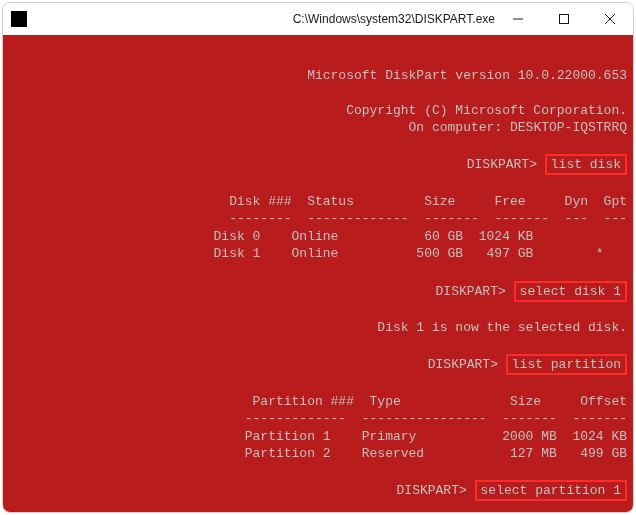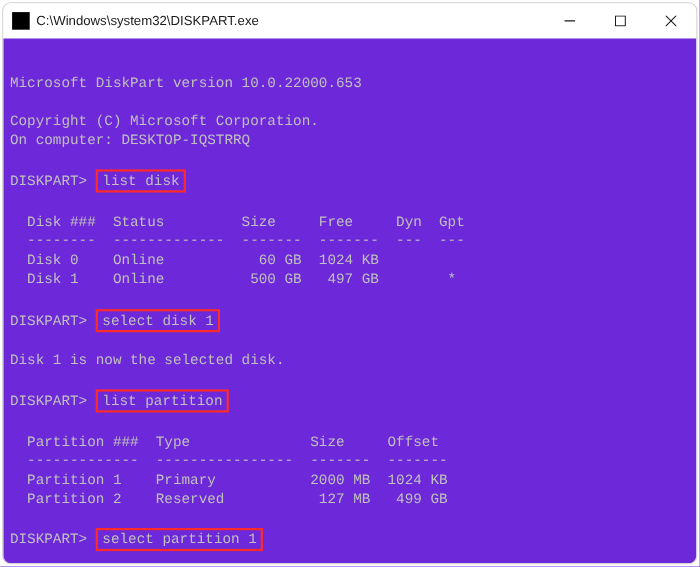--- a/index.html
+++ b/index.html
@@ -17,20 +17,21 @@
     .window {
       width: 632px;
       height: 511px;
       margin: 2px;
       background: #ffffff;
       border: 1px solid #d0d0d0;
       border-radius: 8px;
       overflow: hidden;
       display: flex;
       flex-direction: column;
+      text-align: right;
     }
     .titlebar {
       height: 32px;
       background: #ffffff;
       display: flex;
       align-items: center;
       padding: 0 0 0 8px;
     }
     .title-icon {
       width: 16px;
@@ -55,21 +56,21 @@
       justify-content: center;
       color: #1a1a1a;
       font-size: 10px;
     }
     .win-btn svg {
       width: 10px;
       height: 10px;
     }
     .terminal {
       flex: 1;
-      background: #6d28d9;
+      background: #b91c1c;
       padding: 14px 6px;
       font-family: Consolas, "Courier New", monospace;
       font-size: 13px;
       line-height: 1.35;
       color: #c0c0c0;
       white-space: pre;
       overflow: hidden;
     }
     .hl {
       border: 2px solid #ff2a2a;

